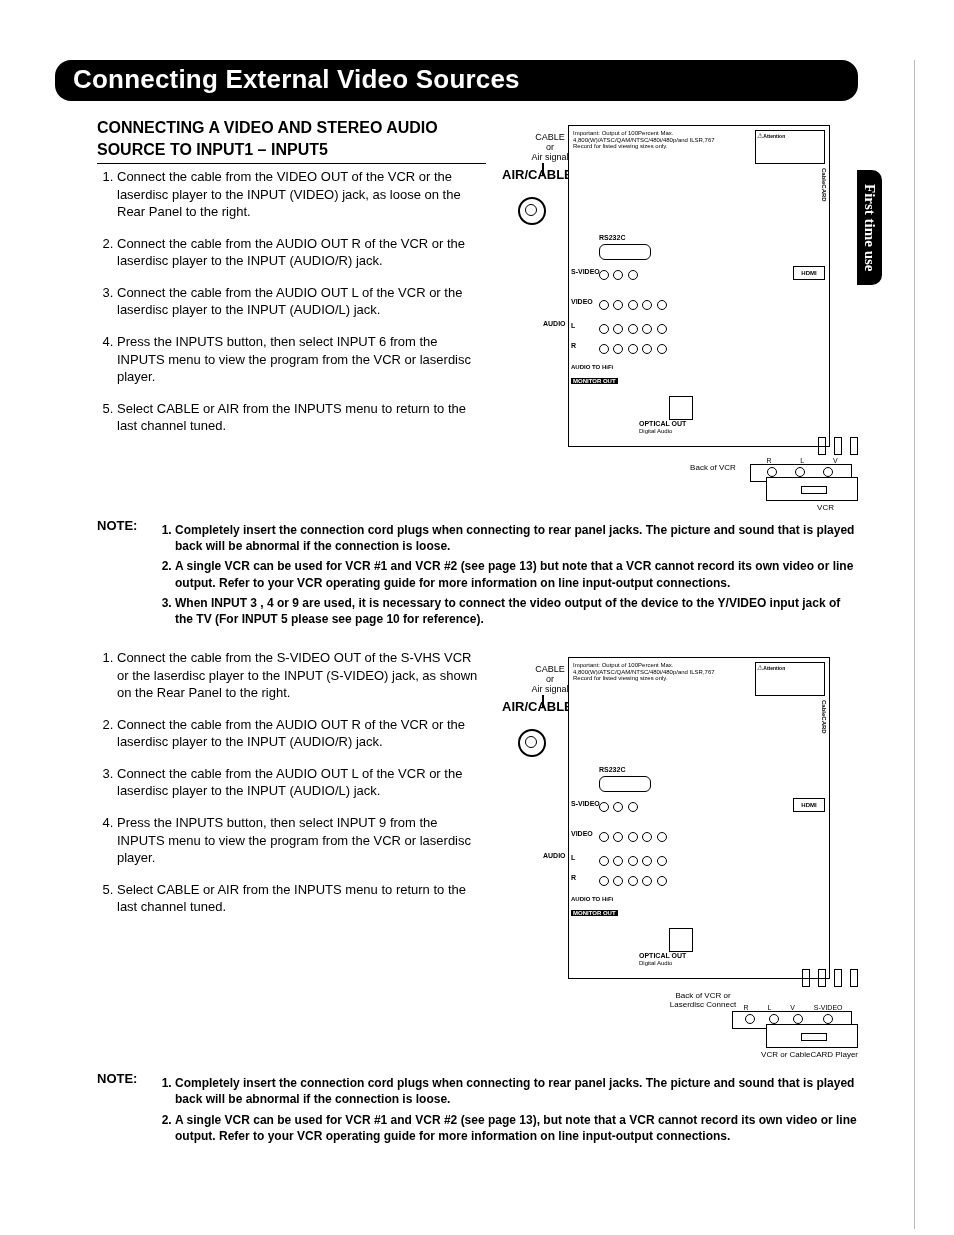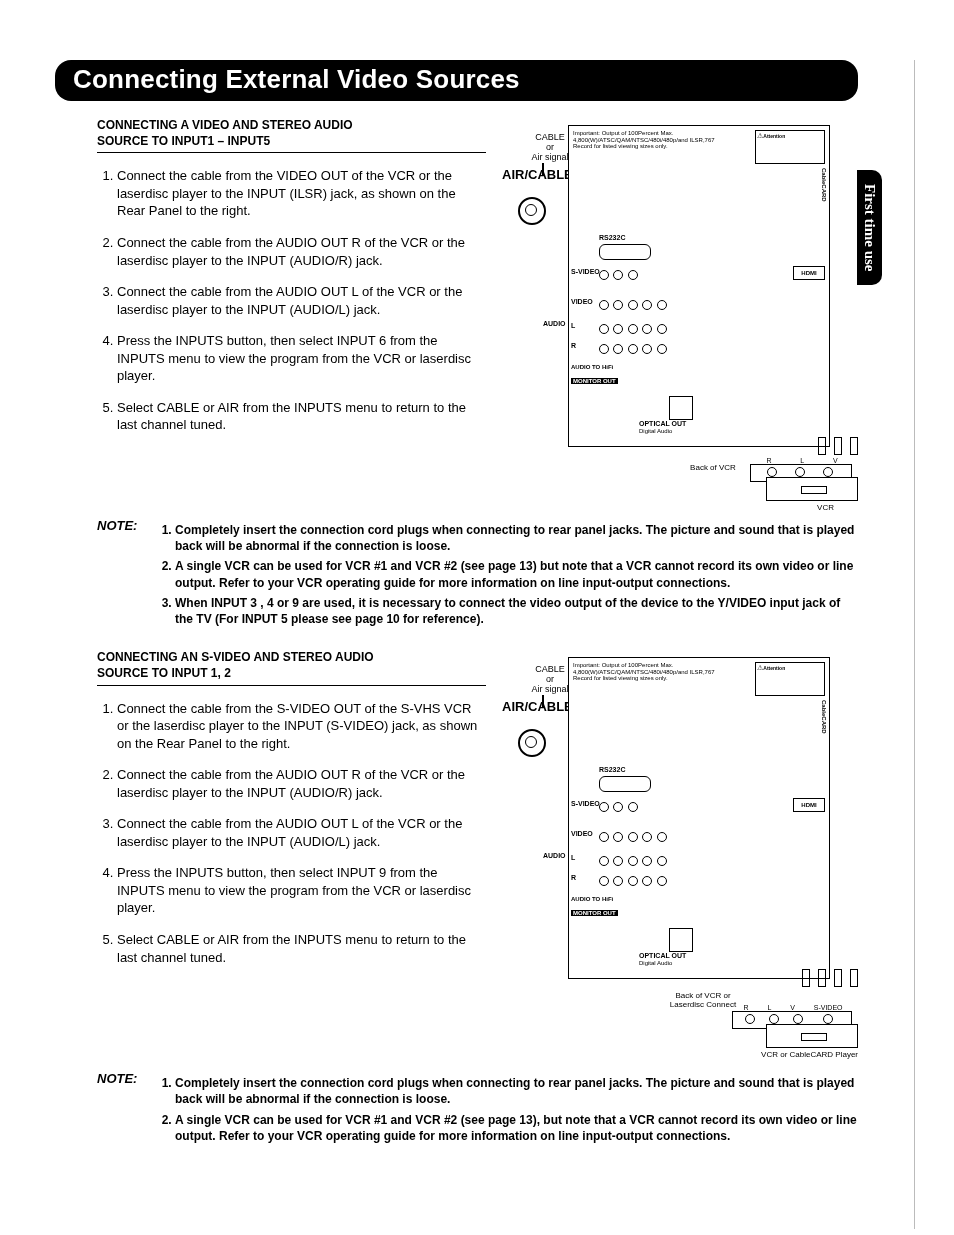--- a/index.html
+++ b/index.html
@@ -39,26 +39,26 @@
     display:flex;
     align-items:flex-start;
   }
   .left{
     width:420px;
     padding-right:8px;
     padding-left:42px;
   }
   .sub-head{
     font-weight:900;
-    font-size:12px;
+    font-size:16px;
     text-transform:uppercase;
     font-family:Arial,Helvetica,sans-serif;
     border-bottom:1px solid #000;
     padding-bottom:3px;
-    margin-bottom:14px;
+    margin-bottom:4px;
     line-height:1.35;
   }
   ol.steps{
     margin:0;
     padding-left:20px;
     font-size:13px;
     line-height:1.35;
   }
   ol.steps li{
     margin-bottom:14px;
@@ -98,21 +98,20 @@
   }
   .ant{
     position:absolute; left:44px; top:46px; width:2px; height:12px; background:#000;
   }
   .note-block{
     font-size:12px;
     line-height:1.35;
     padding-top:4px;
   }
   .note-kw{
-    font-style:italic;
     font-weight:900;
     font-size:13px;
   }
   .note-block ol{
     margin:0 0 0 4px;
     padding-left:18px;
     font-weight:700;
   }
   .note-block li{margin-bottom:4px;}
   .note-row{display:flex;align-items:flex-start;padding-left:42px;}
@@ -152,21 +151,21 @@
 
   <div class="side-tab">First time use</div>
 
   <div class="two-col">
     <div class="left">
       <div class="sub-head">
         <span>CONNECTING A VIDEO AND STEREO AUDIO</span><br>
         <span>SOURCE TO INPUT1 – INPUT5</span>
       </div>
       <ol class="steps">
-        <li>Connect the cable from the VIDEO OUT of the VCR or the laserdisc player to the INPUT (ILSR) jack, as shown on the Rear Panel to the right.</li>
+        <li>Connect the cable from the VIDEO OUT of the VCR or the laserdisc player to the INPUT (VIDEO) jack, as loose on the Rear Panel to the right.</li>
         <li>Connect the cable from the AUDIO OUT R of the VCR or the laserdisc player to the INPUT (AUDIO/R) jack.</li>
         <li>Connect the cable from the AUDIO OUT L of the VCR or the laserdisc player to the INPUT (AUDIO/L) jack.</li>
         <li>Press the INPUTS button, then select INPUT 6 from the INPUTS menu to view the program from the VCR or laserdisc player.</li>
         <li>Select CABLE or AIR from the INPUTS menu to return to the last channel tuned.</li>
       </ol>
     </div>
 
     <div class="figure">
       <div class="fig-box">
         <div class="cable-lbl">
@@ -239,24 +238,20 @@
       <ol>
         <li>Completely insert the connection cord plugs when connecting to rear panel jacks. The picture and sound that is played back will be abnormal if the connection is loose.</li>
         <li>A single VCR can be used for VCR #1 and VCR #2 (see page 13) but note that a VCR cannot record its own video or line output. Refer to your VCR operating guide for more information on line input-output connections.</li>
         <li>When INPUT 3 , 4 or 9 are used, it is necessary to connect the video output of the device to the Y/VIDEO input jack of the TV (For INPUT 5 please see page 10 for reference).</li>
       </ol>
     </div>
   </div>
 
   <div class="two-col">
     <div class="left">
-      <div class="sub-head">
-        <span>CONNECTING AN S-VIDEO AND STEREO AUDIO</span><br>
-        <span>SOURCE TO INPUT 1, 2</span>
-      </div>
       <ol class="steps">
         <li>Connect the cable from the S-VIDEO OUT of the S-VHS VCR or the laserdisc player to the INPUT (S-VIDEO) jack, as shown on the Rear Panel to the right.</li>
         <li>Connect the cable from the AUDIO OUT R of the VCR or the laserdisc player to the INPUT (AUDIO/R) jack.</li>
         <li>Connect the cable from the AUDIO OUT L of the VCR or the laserdisc player to the INPUT (AUDIO/L) jack.</li>
         <li>Press the INPUTS button, then select INPUT 9 from the INPUTS menu to view the program from the VCR or laserdisc player.</li>
         <li>Select CABLE or AIR from the INPUTS menu to return to the last channel tuned.</li>
       </ol>
     </div>
 
     <div class="figure">

